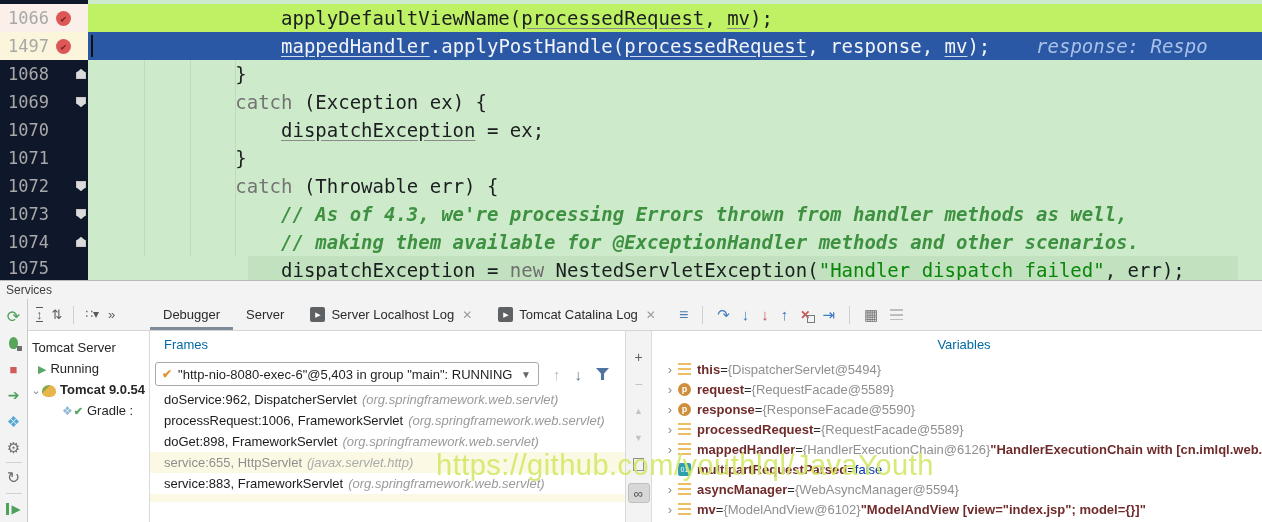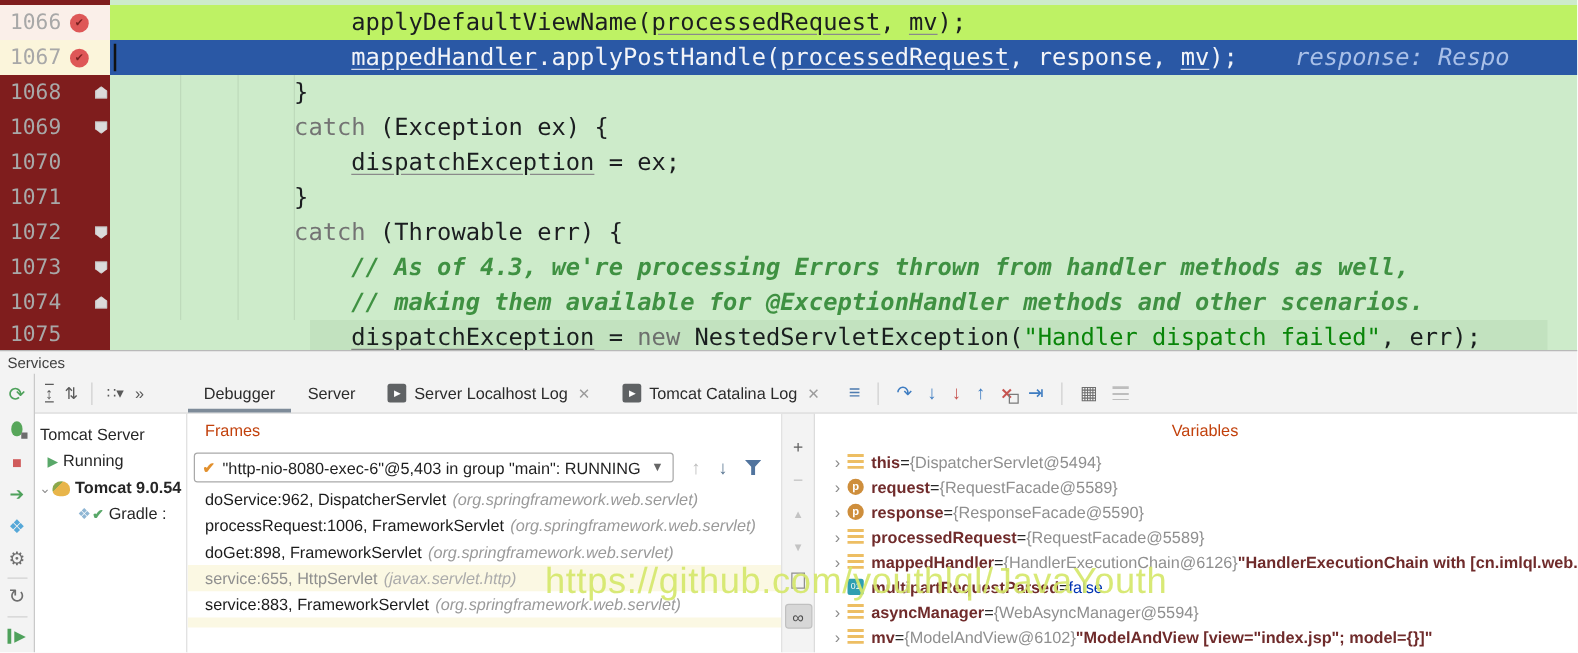--- a/index.html
+++ b/index.html
@@ -14,21 +14,21 @@
   .gutter{width:88px;flex:0 0 88px;display:flex;align-items:center;position:relative;
           font-family:"DejaVu Sans Mono","Liberation Mono",monospace;font-size:17px;color:#A8A8A8;}
   .gutter .lnum{margin-left:8px;width:44px;flex:0 0 44px;letter-spacing:0;}
   .bp{width:15px;height:15px;border-radius:50%;background:#DE5757;color:#771F1F;
       font-size:10px;font-weight:bold;line-height:15px;text-align:center;flex:0 0 15px;margin-left:4px;}
   .fold{position:absolute;right:2px;top:9px;width:10px;height:10px;background:#DBDBDB;border:1px solid #C6C6C6;box-sizing:border-box;}
   .fold.up{clip-path:polygon(50% 0,100% 38%,100% 100%,0 100%,0 38%);}
   .fold.down{clip-path:polygon(0 0,100% 0,100% 62%,50% 100%,0 62%);}
   .codeline{flex:1;white-space:pre;font-family:"DejaVu Sans Mono","Liberation Mono",monospace;
             font-size:19px;line-height:28px;position:relative;padding-left:10px;overflow:hidden;}
-  .bg-green{background:#CDEBCA;} .gut-green{background:#7f1d1d;}
+  .bg-green{background:#CDEBCA;} .gut-green{background:#0f172a;}
   .bg-pink{background:#bef264;}  .gut-pink{background:#FAEFE9;}
   .bg-cur{background:#2A58A5;}   .gut-cur{background:#FBF5DB;}
   .sg-p{color:#1B1D20;} .sg-k{color:#737373;} 
   .sg-v{color:#1B1D20;text-decoration:underline;text-decoration-color:#8a8a8a;text-underline-offset:3px;}
   .bg-cur .sg-p,.bg-cur .sg-k{color:#F2F4F8;}
   .bg-cur .sg-v{color:#F2F4F8;text-decoration-color:#cfd8ea;}
   .sg-c{color:#3F9142;font-weight:bold;font-style:italic;}
   .sg-s{color:#0A8A0A;}
   .sg-h{color:#A9C0E8;font-style:italic;}
   .caret{position:absolute;left:3px;top:3px;width:2px;height:22px;background:#111;}
@@ -71,21 +71,21 @@
   #svc-body{flex:1;display:flex;min-height:0;}
   #tree{width:122px;flex:0 0 122px;background:#fff;border-right:1px solid #D9D9D9;box-sizing:border-box;padding-top:3px;overflow:hidden;}
   .tree-row{height:21px;display:flex;align-items:flex-end;font-size:13px;color:#262626;white-space:nowrap;}
   .tree-row .chev{color:#8C8C8C;font-size:11px;width:12px;text-align:center;}
   .run-tri{color:#59A869;font-size:11px;margin-right:4px;}
   .tomcat-ico{width:14px;height:12px;border-radius:50% 50% 40% 40%;margin-right:4px;
               background:linear-gradient(135deg,#8CA84B 0 34%,#E8B54A 34%);}
   .gradle-ico{color:#8FB6D4;font-size:12px;margin-right:1px;}
   .check-ico{color:#59A869;font-size:11px;font-weight:bold;margin-right:4px;}
   #frames-col{width:476px;flex:0 0 476px;background:#fff;border-right:1px solid #D9D9D9;box-sizing:border-box;display:flex;flex-direction:column;overflow:hidden;}
-  .panel-hdr{height:28px;flex:0 0 28px;line-height:28px;padding-left:14px;font-size:13px;color:#c2410c;}
+  .panel-hdr{height:28px;flex:0 0 28px;line-height:28px;padding-left:14px;font-size:13px;color:#0369a1;}
   #thread-row{height:30px;flex:0 0 30px;display:flex;align-items:center;padding-left:5px;gap:14px;}
   #thread-combo{width:384px;height:24px;border:1px solid #A9A9A9;border-radius:3px;background:#fff;
                 display:flex;align-items:center;box-sizing:border-box;overflow:hidden;}
   .thread-check{color:#E2902D;font-weight:bold;font-size:12px;margin:0 6px;}
   #thread-text{flex:1;font-size:13px;color:#1F1F1F;white-space:nowrap;overflow:hidden;}
   .combo-chev{color:#666;font-size:10px;margin:0 7px;}
   .funnel{width:13px;height:12px;background:#51749E;clip-path:polygon(0 0,100% 0,62% 45%,62% 100%,38% 100%,38% 45%);}
   #frame-list{flex:1;overflow:hidden;}
   .frame-row{height:21px;line-height:21px;padding-left:14px;font-size:13px;color:#1B1B1B;white-space:nowrap;overflow:hidden;}
   .frame-row .pkg{font-style:italic;color:#9A9A9A;margin-left:5px;}
@@ -132,21 +132,21 @@
       </div>
       <div class="ed-row">
         <div class="gutter gut-pink">
           <span class="lnum">1066</span>
           <span class="bp">✔</span>
         </div>
         <div class="codeline bg-pink"><span class="sg-p">                applyDefaultViewName(</span><span class="sg-v">processedRequest</span><span class="sg-p">, </span><span class="sg-v">mv</span><span class="sg-p">);</span></div>
       </div>
       <div class="ed-row">
         <div class="gutter gut-cur">
-          <span class="lnum">1067</span>
+          <span class="lnum">1497</span>
           <span class="bp">✔</span>
         </div>
         <div class="codeline bg-cur"><span class="caret"></span><span class="sg-p">                </span><span class="sg-v">mappedHandler</span><span class="sg-p">.applyPostHandle(</span><span class="sg-v">processedRequest</span><span class="sg-p">, response, </span><span class="sg-v">mv</span><span class="sg-p">);</span><span class="sg-h">    response: Respo</span></div>
       </div>
       <div class="ed-row">
         <div class="gutter gut-green">
           <span class="lnum">1068</span>
           <span class="fold up"></span>
         </div>
         <div class="codeline bg-green"><span class="sg-p">            }</span></div>

